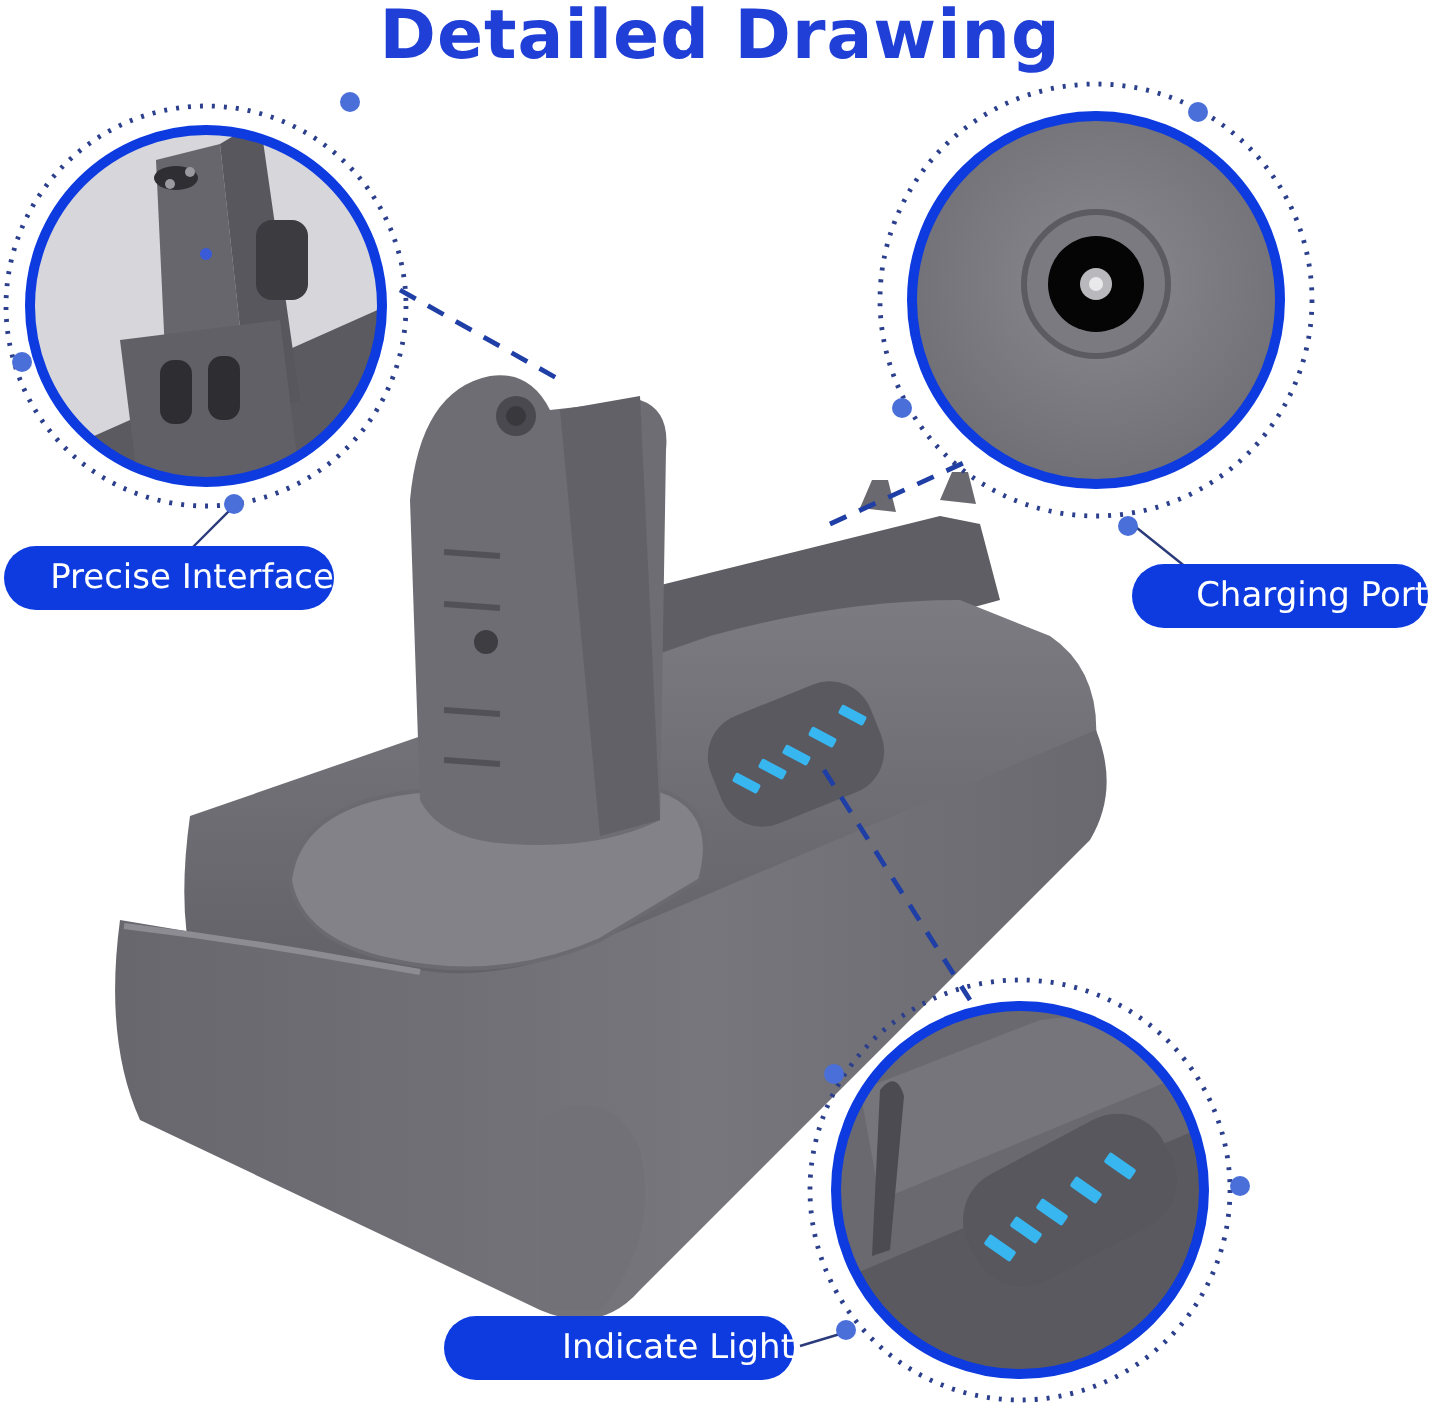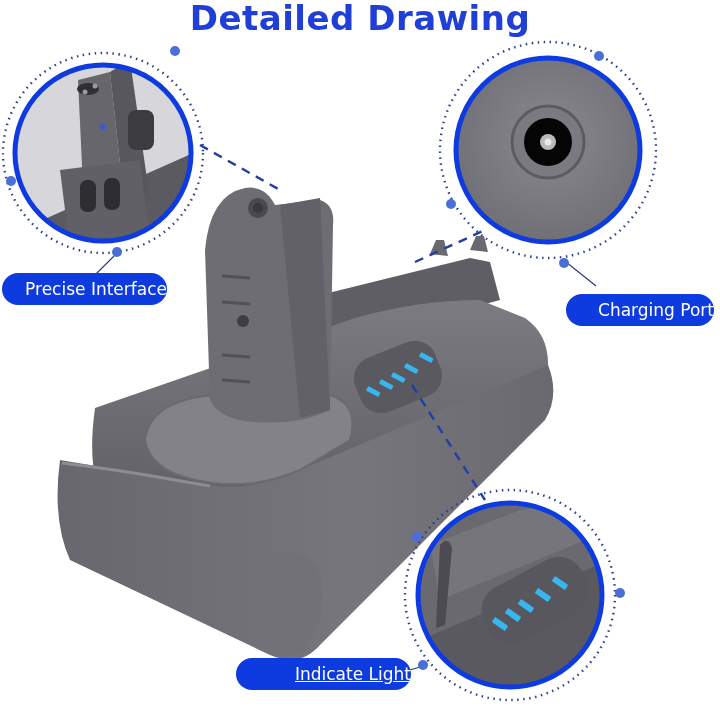--- a/index.html
+++ b/index.html
@@ -149,14 +149,14 @@
         <rect x="557" y="575" width="6" height="16" rx="1" transform="rotate(-55 560 583)"></rect>
       </g>
     </g>
     <circle cx="510" cy="595" r="92" fill="none" stroke="#0d3be0" stroke-width="5"></circle>
   </g>
 </svg>
 
 <div class="title">Detailed Drawing</div>
 
 <div class="pill" style="left:2px; top:273px; width:165px;">Precise Interface</div>
-<div class="pill" style="left:566px; top:282px; width:148px;margin-top:12px;">Charging Port</div>
-<div class="pill" style="left:236px; top:658px; width:175px;text-decoration:underline;">Indicate Light</div>
+<div class="pill" style="left:566px; top:282px; width:148px;">Charging Port</div>
+<div class="pill" style="left:222px; top:658px; width:175px;">Indicate Light</div>
 
 </body></html>

